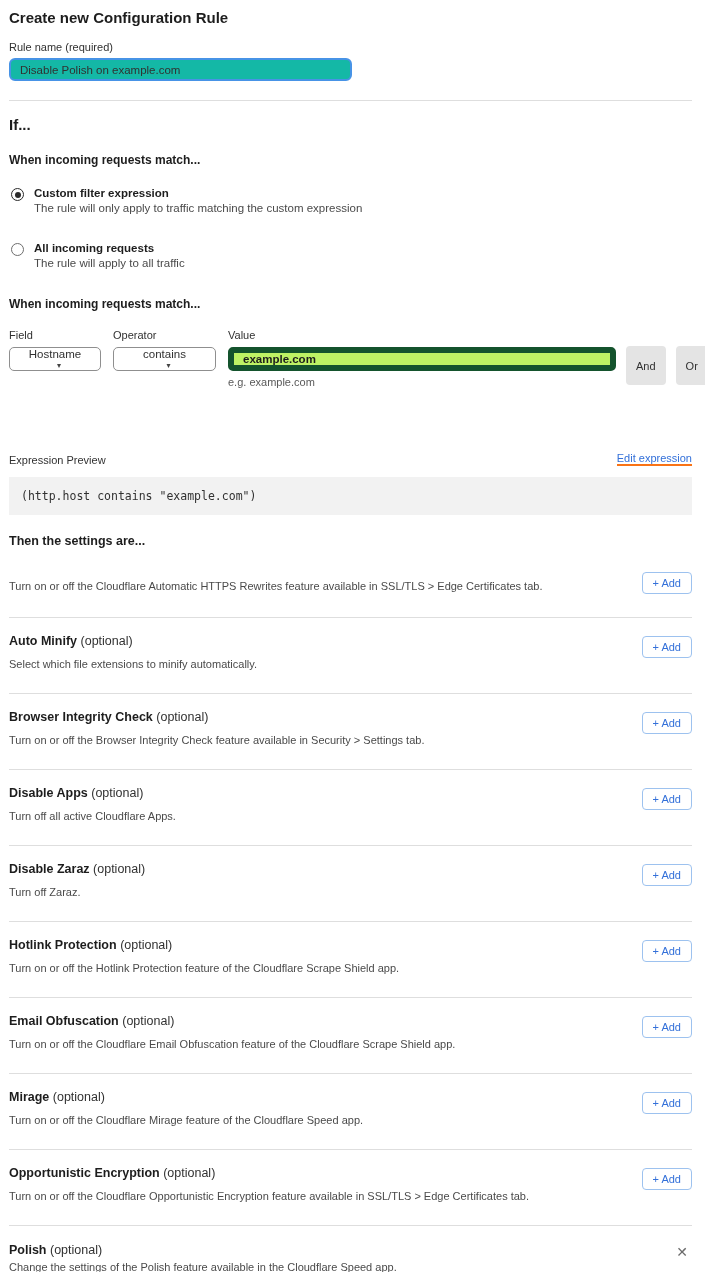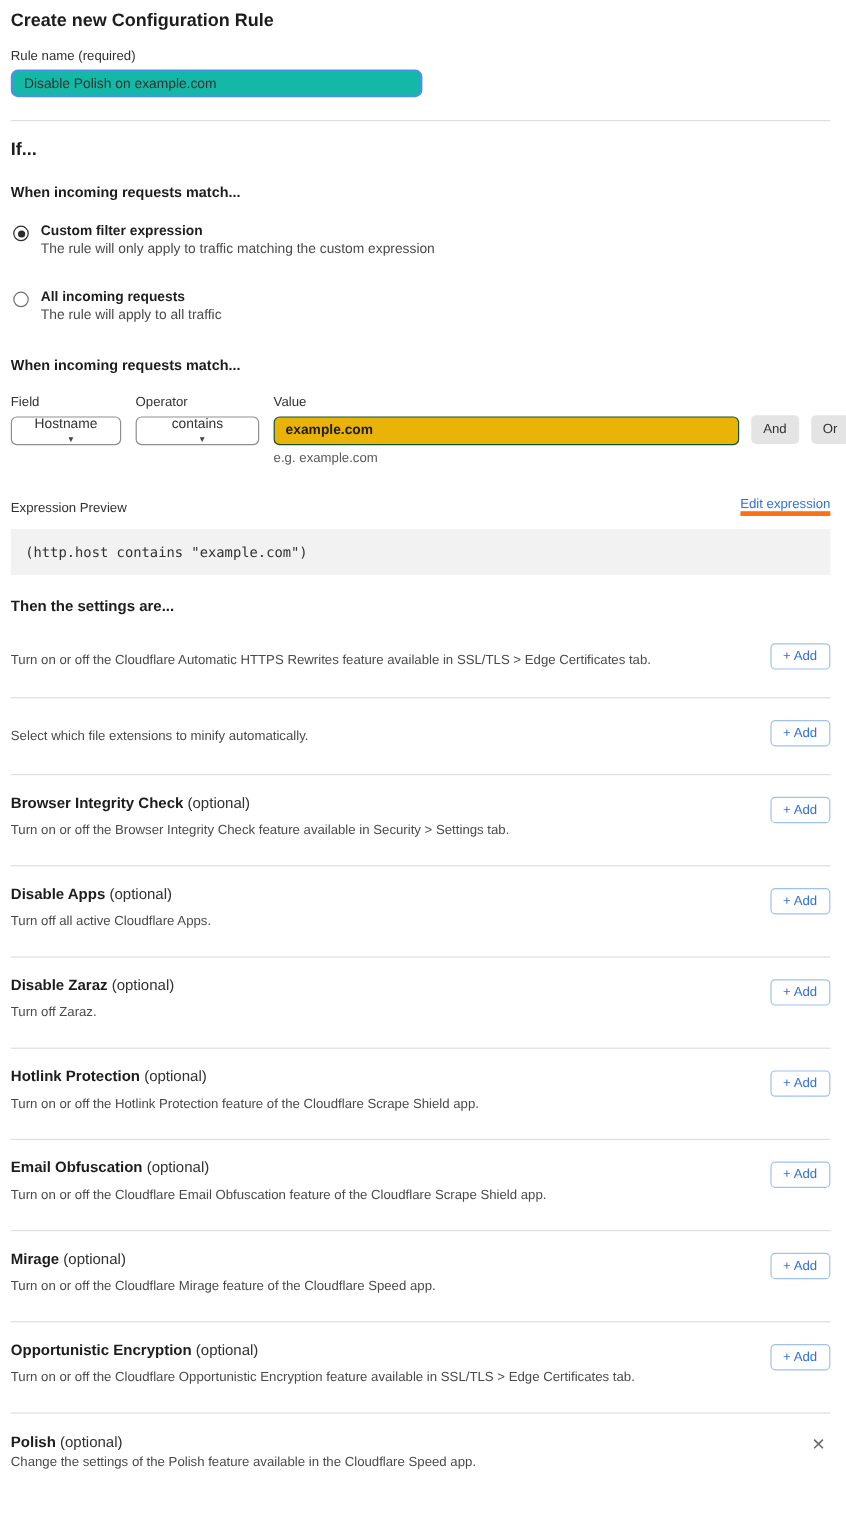--- a/index.html
+++ b/index.html
@@ -50,35 +50,35 @@
     height: 24px; border: 1px solid #8f8f8f; border-radius: 5px; background: #fff;
     display: flex; align-items: center; justify-content: space-between;
     font-size: 11.5px; color: #313131; padding: 0 8px; cursor: pointer; flex-direction: column;
   }
   .select-box .caret { font-size: 8px; color: #444; margin-left: 8px; }
   .w-field { width: 92px; }
   .w-operator { width: 103px; }
   .value-input {
     width: 388px; height: 24px; font-size: 11.5px; font-weight: bold; color: #1d1d1d;
     font-family: "Liberation Sans", sans-serif;
-    border: 1px solid #14532d; border-radius: 5px; padding: 0 9px; outline: none;
-    background: #eab308;
+    border: 6px solid #14532d; border-radius: 5px; padding: 0 9px; outline: none;
+    background: #bef264;
   }
   .and-or { display: flex; margin-top: 17px; }
   .chip-btn {
-    height: 24px; padding: 0 10px; margin-left: 10px; border: none; border-radius: 4px;
+    height: 39px; padding: 0 10px; margin-left: 10px; border: none; border-radius: 4px;
     background: #e4e4e4; color: #313131; font-size: 11px;
     font-family: "Liberation Sans", sans-serif; cursor: pointer;
   }
 
   .preview-header { display: flex; justify-content: space-between; align-items: flex-end; margin-top: 26px; }
   .preview-label { font-size: 11px; color: #313131; }
   .edit-link {
     font-size: 11px; color: #3370d9; text-decoration: none;
-    border-bottom: 4px solid #f97316; cursor: pointer;
+    border-bottom: 2px solid #f97316; cursor: pointer; margin-top: 38px;
   }
   .code-box {
     margin-top: 11px; background: #f2f2f2; height: 38px;
     display: flex; align-items: center; padding: 0 12px;
     font-family: "DejaVu Sans Mono", "Liberation Mono", monospace;
     font-size: 11.5px; color: #313131;
   }
 
   .then-heading { font-size: 12.5px; font-weight: bold; color: #1d1d1d; margin-top: 19px; }
 
@@ -180,20 +180,21 @@
 
     <div class="setting-row">
       <div class="setting-text">
         <div class="setting-desc">Turn on or off the Cloudflare Automatic HTTPS Rewrites feature available in SSL/TLS &gt; Edge Certificates tab.</div>
       </div>
       <button class="add-btn">+ Add</button>
     </div>
 
     <div class="setting-row">
       <div class="setting-text">
+        <div class="setting-title"><b>Auto Minify</b> <span class="setting-optional">(optional)</span></div>
         <div class="setting-desc">Select which file extensions to minify automatically.</div>
       </div>
       <button class="add-btn">+ Add</button>
     </div>
 
     <div class="setting-row">
       <div class="setting-text">
         <div class="setting-title"><b>Browser Integrity Check</b> <span class="setting-optional">(optional)</span></div>
         <div class="setting-desc">Turn on or off the Browser Integrity Check feature available in Security &gt; Settings tab.</div>
       </div>

